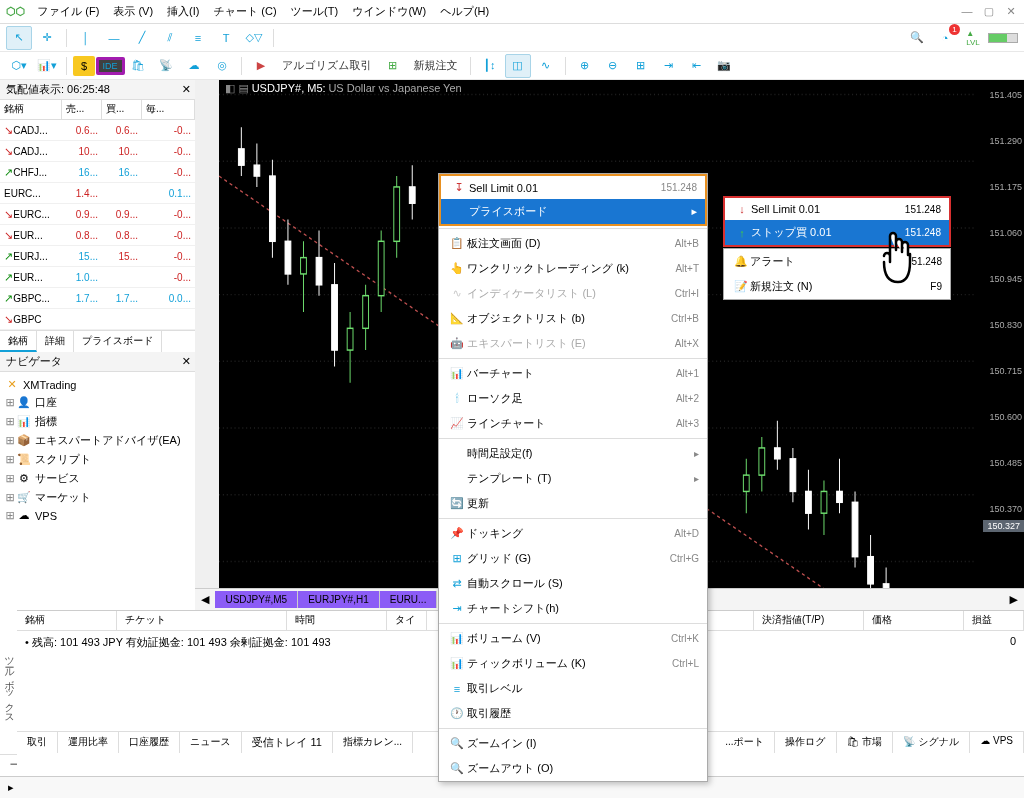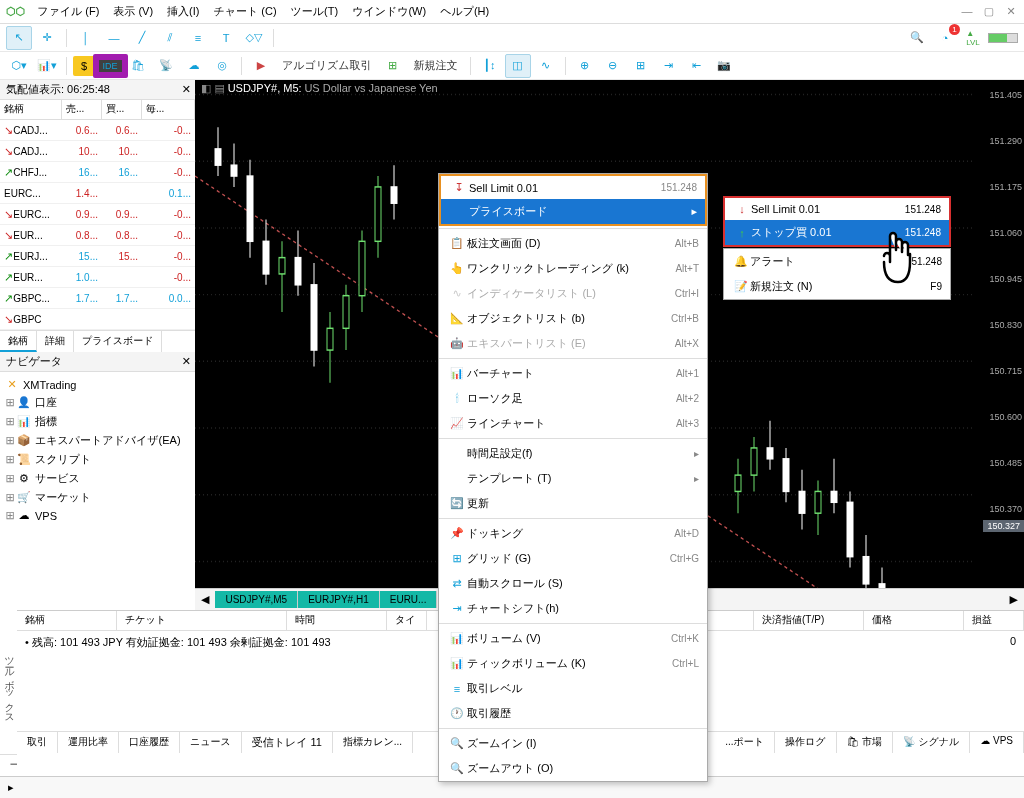--- a/index.html
+++ b/index.html
@@ -13,27 +13,27 @@
 .winbtn { width: 14px; height: 14px; margin-left: 8px; color: #888; cursor: pointer; text-align: center; }
 
 
 .toolbar { height: 28px; background: #fff; display: flex; align-items: center; padding: 0 6px; border-bottom: 1px solid #e8e8e8; gap: 2px; }
 .tbtn { width: 26px; height: 24px; display: flex; align-items: center; justify-content: center; cursor: pointer; color: #12a0d8; border-radius: 2px; }
 .tbtn.sel { background: #e0f0f8; border: 1px solid #a8d4e8; }
 .tsep { width: 1px; height: 18px; background: #ddd; margin: 0 4px; }
 .tf-btn { padding: 0 6px; height: 22px; display: flex; align-items: center; color: #12a0d8; cursor: pointer; border-radius: 2px; }
 .tf-btn.sel { background: #e0f0f8; border: 1px solid #a8d4e8; }
 .tlabel { padding: 0 6px; color: #333; }
-.ide-badge { background: #404040; border: 6px solid #a21caf; padding: 1px 4px; border-radius: 2px; font-size: 9px; }
+.ide-badge { background: #404040; border: 3px solid #a21caf; padding: 1px 4px; border-radius: 2px; font-size: 9px; }
 .yellow-btn { background: #f8c820; width: 22px; height: 20px; border-radius: 2px; display: flex; align-items: center; justify-content: center; }
 .notif-badge { position: relative; }
 .notif-badge::after { content: '1'; position: absolute; top: -2px; right: -2px; background: #e33; color: #fff; font-size: 8px; width: 11px; height: 11px; border-radius: 6px; text-align: center; line-height: 11px; }
 
 
-.main { display: flex; height: calc(100% - 24px - 28px - 28px - 22px); }
+.main { display: flex; height: calc(100% - 24px - 28px - 28px - 22px); gap: 24px; }
 .left { width: 195px; display: flex; flex-direction: column; background: #fff; }
 .center { flex: 1; position: relative; background: #0f172a; }
 
 
 .panel-title { height: 20px; background: #f4f4f4; border-bottom: 1px solid #ddd; display: flex; align-items: center; padding: 0 6px; font-size: 10px; position: relative; }
 .panel-title .close { position: absolute; right: 4px; cursor: pointer; }
 .mw { flex: 0 0 auto; }
 .mw-head { display: flex; background: #fff; border-bottom: 1px solid #ddd; height: 20px; }
 .mw-head > div { border-right: 1px solid #ddd; padding: 2px 4px; font-size: 10px; }
 .mw-head .c1 { width: 62px; } .mw-head .c2, .mw-head .c3 { width: 40px; } .mw-head .c4 { flex: 1; }
@@ -60,21 +60,21 @@
 
 
 .chart { position: absolute; inset: 0; background: #000; }
 .chart-title { position: absolute; top: 2px; left: 6px; color: #aaa; font-size: 10px; z-index: 1; }
 .chart-title .sym { color: #fff; }
 .chart svg { width: 100%; height: 100%; }
 .ylabel { position: absolute; right: 2px; color: #aaa; font-size: 9px; }
 .price-tag { position: absolute; right: 0; background: #5c6570; color: #fff; font-size: 9px; padding: 1px 4px; }
 .xlabel { position: absolute; bottom: 2px; color: #aaa; font-size: 9px; }
 .chart-tabs-row { position: absolute; left: 195px; right: 0; height: 22px; background: #f4f4f4; border-top: 1px solid #ccc; display: flex; align-items: center; }
-.ctab { padding: 3px 10px; border-right: 1px solid #ccc; font-size: 10px; background: #14b8a6; cursor: pointer; }
+.ctab { padding: 3px 10px; border-right: 1px solid #ccc; font-size: 10px; background: #8b5cf6; cursor: pointer; }
 
 
 .ctx { position: absolute; background: #fff; border: 1px solid #aaa; box-shadow: 2px 2px 6px rgba(0,0,0,.25); z-index: 100; width: 270px; }
 .ctx-item { display: flex; align-items: center; padding: 5px 8px; font-size: 11px; cursor: pointer; }
 .ctx-item.hl { background: #1976d2; color: #fff; }
 .ctx-item .ico { width: 20px; text-align: center; color: #12a0d8; }
 .ctx-item .txt { flex: 1; }
 .ctx-item .key { color: #888; font-size: 10px; }
 .ctx-item .sub { color: #888; }
 .ctx-item.hl .sub { color: #fff; }

